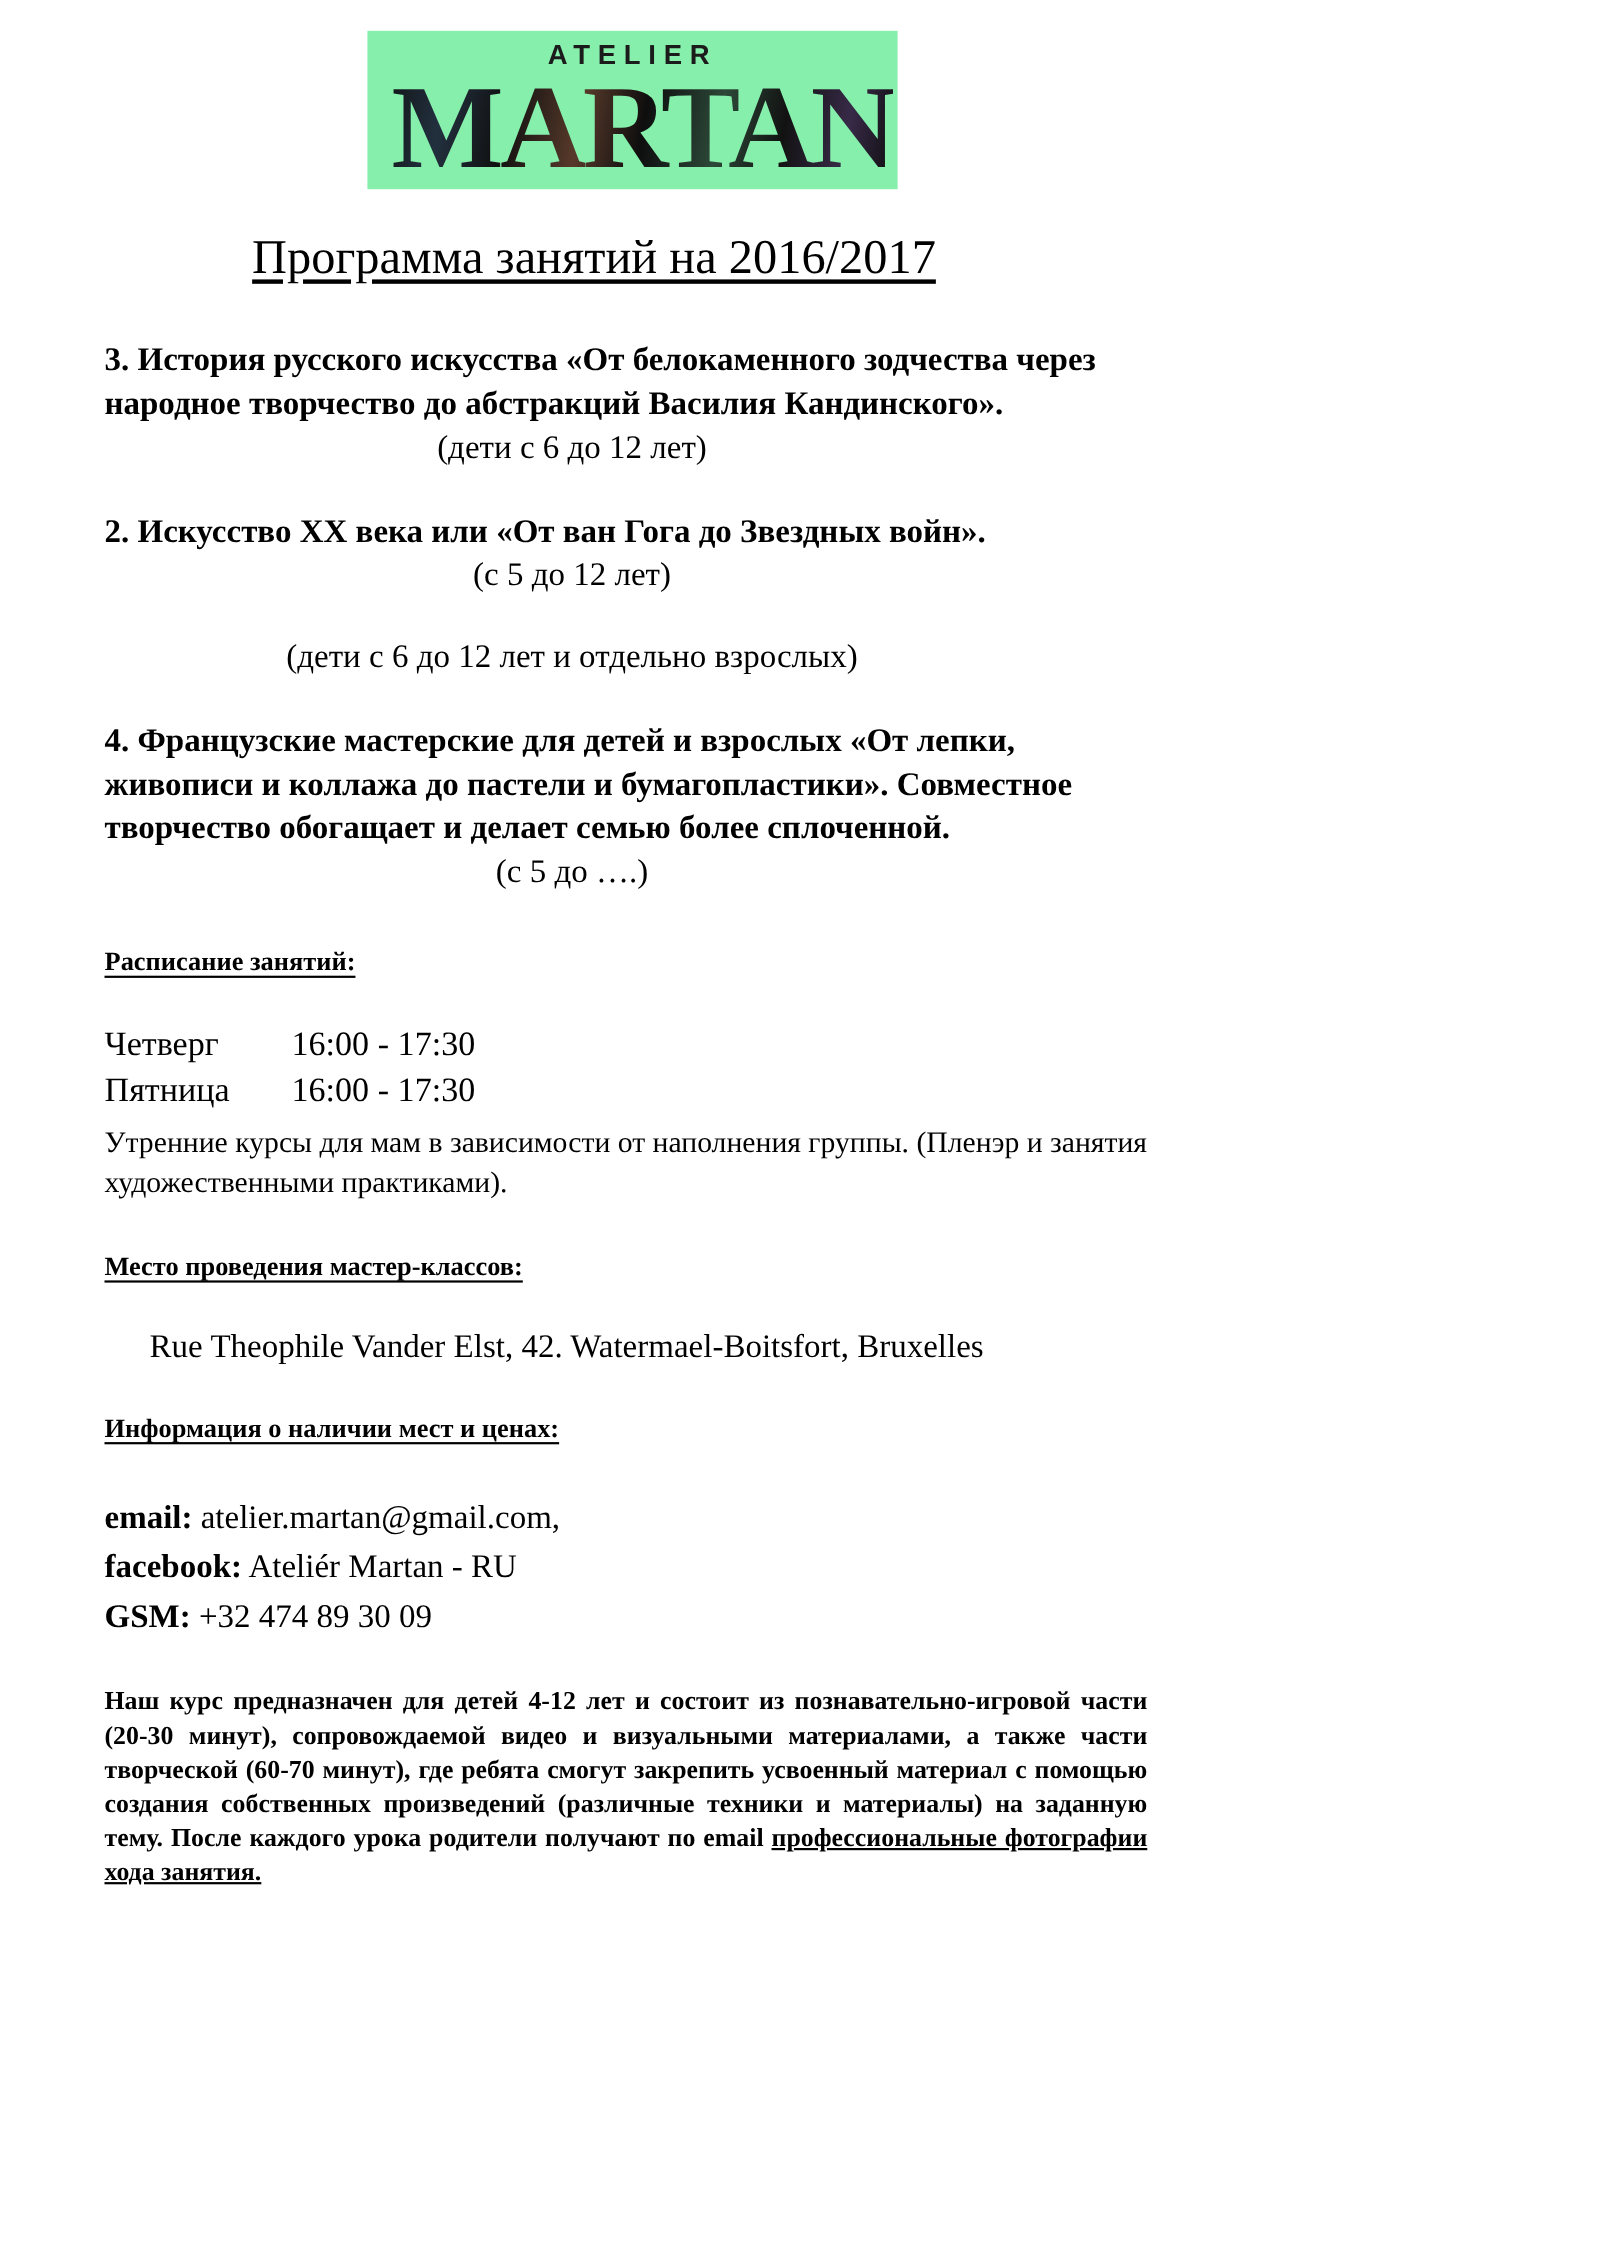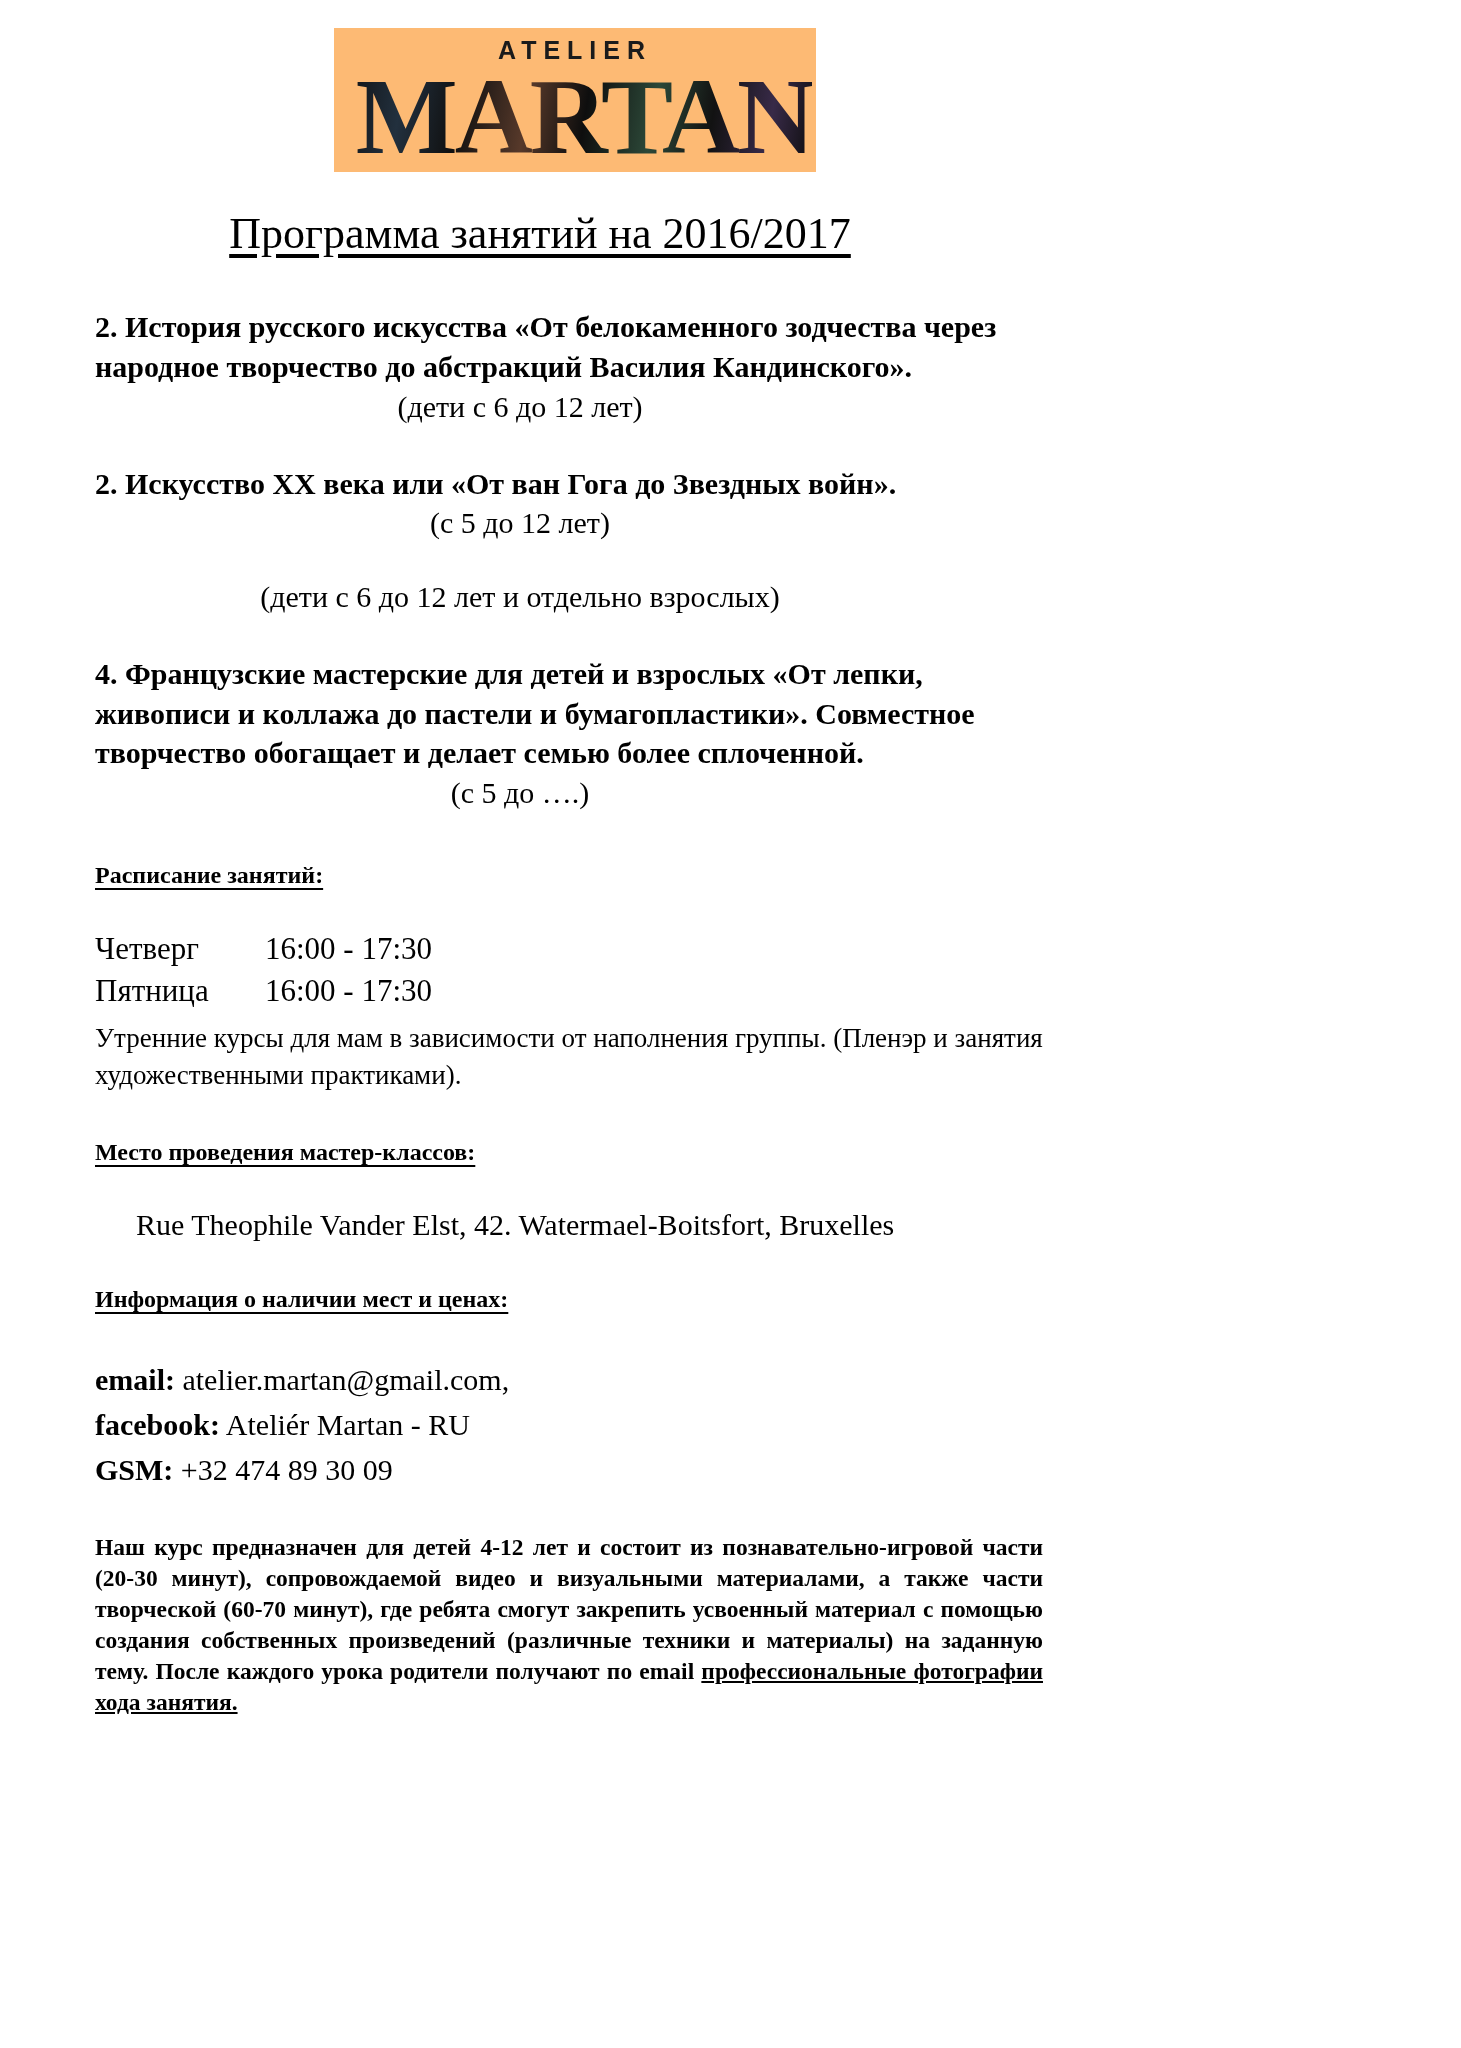--- a/index.html
+++ b/index.html
@@ -15,21 +15,21 @@
   }
   .content {
     width: 960px;
     margin-left: 95px;
   }
 
   
   .logo-box {
     width: 482px;
     margin: 28px auto 0 auto;
-    background: #fdba74;
+    background: #86efac;
     text-align: center;
     padding: 8px 4px 6px 4px;
   }
   .logo-atelier {
     font-family: "Liberation Sans", sans-serif;
     font-weight: bold;
     font-size: 25px;
     letter-spacing: 7px;
     color: #1b1b1b;
   }
@@ -133,21 +133,21 @@
 
     <div class="logo-box">
       <div class="logo-atelier">ATELIER</div>
       <div class="logo-martan">MARTAN</div>
     </div>
 
     <div class="page-title">Программа занятий на 2016/2017</div>
 
     <div class="programs">
       <div class="program">
-        <div class="program-text">2. История русского искусства «От белокаменного зодчества через народное творчество до абстракций Василия Кандинского».</div>
+        <div class="program-text">3. История русского искусства «От белокаменного зодчества через народное творчество до абстракций Василия Кандинского».</div>
         <div class="program-note">(дети с 6 до 12 лет)</div>
       </div>
       <div class="program">
         <div class="program-text">2. Искусство XX века или «От ван Гога до Звездных войн».</div>
         <div class="program-note">(с 5 до 12 лет)</div>
       </div>
       <div class="program">
         <div class="program-note">(дети с 6 до 12 лет и отдельно взрослых)</div>
       </div>
       <div class="program">

